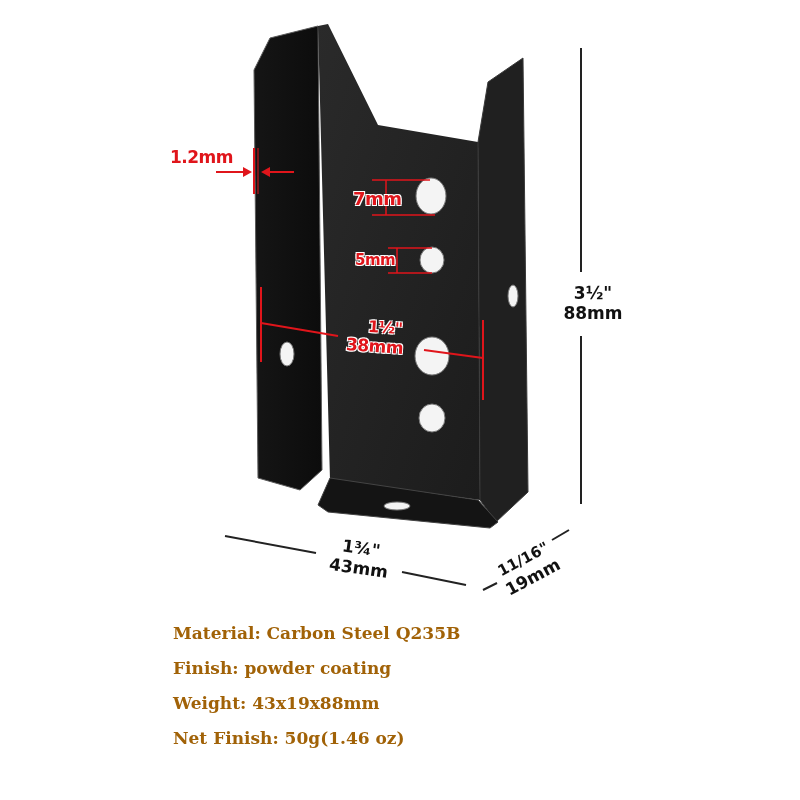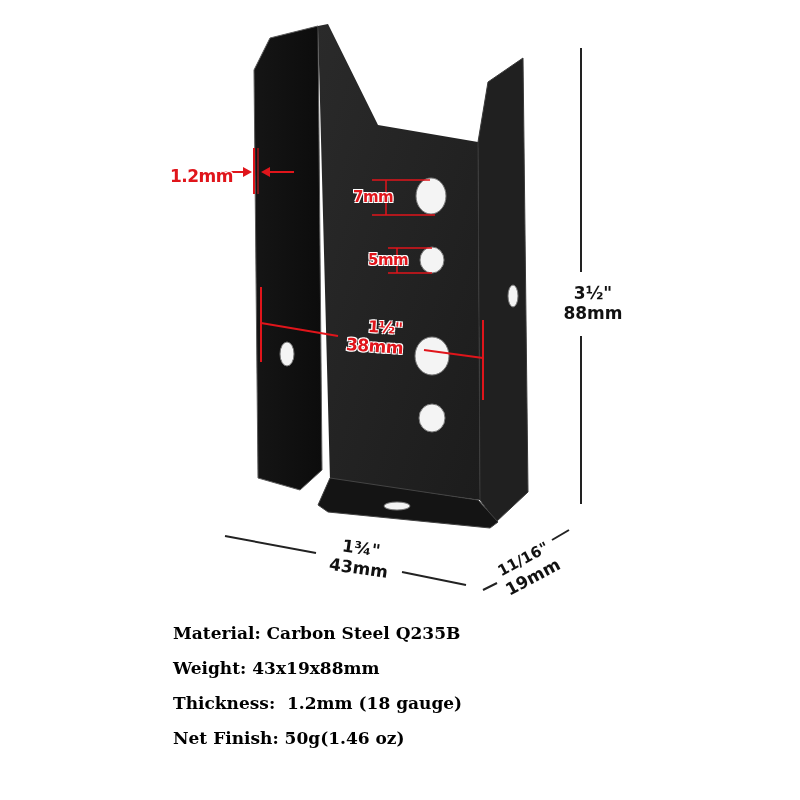--- a/index.html
+++ b/index.html
@@ -3,21 +3,21 @@
 <meta charset="utf-8">
 <style>
   html, body { margin: 0; padding: 0; background: #ffffff; }
   body { width: 800px; height: 800px; position: relative; overflow: hidden; font-family: "DejaVu Sans", sans-serif; }
   .stage { position: absolute; left: 0; top: 0; width: 800px; height: 800px; }
   svg.art { position: absolute; left: 0; top: 0; }
   .red-label { position: absolute; color: #e0151b; font-weight: bold; font-family: "DejaVu Sans", sans-serif;
     text-shadow: -1px -1px 0 #fff, 1px -1px 0 #fff, -1px 1px 0 #fff, 1px 1px 0 #fff; letter-spacing: -0.5px; }
   .black-label { position: absolute; color: #111; font-weight: bold; font-family: "DejaVu Sans", sans-serif; text-align: center; line-height: 20px; }
   .specs { position: absolute; left: 173px; top: 616px; }
-  .spec-line { font-family: "DejaVu Serif", serif; font-weight: bold; font-size: 17px; color: #000000; height: 35px; line-height: 35px; white-space: pre; }
+  .spec-line { font-family: "DejaVu Serif", serif; font-weight: bold; font-size: 17px; color: #a16207; height: 35px; line-height: 35px; white-space: pre; }
 </style>
 </head>
 <body>
 
 <div class="stage">
   <svg class="art" width="800" height="800" viewBox="0 0 800 800">
     <defs>
       <linearGradient id="face" x1="0" y1="0" x2="1" y2="1">
         <stop offset="0" stop-color="#2a2a2a"></stop>
         <stop offset="1" stop-color="#1c1c1c"></stop>
@@ -65,38 +65,38 @@
     <line x1="424" y1="350" x2="483" y2="358" stroke="#e0151b" stroke-width="2"></line>
 
     <line x1="581" y1="48" x2="581" y2="272" stroke="#222" stroke-width="2"></line>
     <line x1="581" y1="336" x2="581" y2="504" stroke="#222" stroke-width="2"></line>
     <line x1="225" y1="536" x2="316" y2="553" stroke="#222" stroke-width="2"></line>
     <line x1="402" y1="572" x2="466" y2="585" stroke="#222" stroke-width="2"></line>
     <line x1="483" y1="590" x2="497" y2="583" stroke="#222" stroke-width="2"></line>
     <line x1="552" y1="540" x2="569" y2="530" stroke="#222" stroke-width="2"></line>
   </svg>
 
-  <div class="red-label" style="left:170px; top:147px; font-size:17px;margin-top:19px;">1.2mm</div>
-  <div class="red-label" style="left:353px; top:188px; font-size:15px;">7mm</div>
-  <div class="red-label" style="left:368px; top:251px; font-size:15px;">5mm</div>
+  <div class="red-label" style="left:170px; top:147px; font-size:17px;">1.2mm</div>
+  <div class="red-label" style="left:353px; top:188px; font-size:18px;">7mm</div>
+  <div class="red-label" style="left:355px; top:251px; font-size:15px;">5mm</div>
   <div class="red-label" style="left:368px; top:318px; font-size:16px; transform:rotate(4deg);">1½"</div>
   <div class="red-label" style="left:346px; top:336px; font-size:17px; transform:rotate(4deg);">38mm</div>
 
   <div class="black-label" style="left:556px; top:283px; width:74px; font-size:17px;">
     <div>3½"</div>
     <div>88mm</div>
   </div>
   <div class="black-label" style="left:318px; top:538px; width:84px; font-size:17px; transform:rotate(8deg);">
     <div>1¾"</div>
     <div>43mm</div>
   </div>
   <div class="black-label" style="left:488px; top:548px; width:80px; font-size:15px; transform:rotate(-28deg);">
     <div>11/16"</div>
     <div style="font-size:17px;">19mm</div>
   </div>
 
   <div class="specs">
     <div class="spec-line"><span>Material:</span> <span>Carbon Steel Q235B</span></div>
+    <div class="spec-line"><span>Finish:</span> <span>powder coating</span></div>
     <div class="spec-line"><span>Weight:</span> <span>43x19x88mm</span></div>
-    <div class="spec-line"><span>Thickness:</span> <span> 1.2mm (18 gauge)</span></div>
     <div class="spec-line"><span>Net Finish:</span> <span>50g(1.46 oz)</span></div>
   </div>
 </div>
 
 </body></html>

